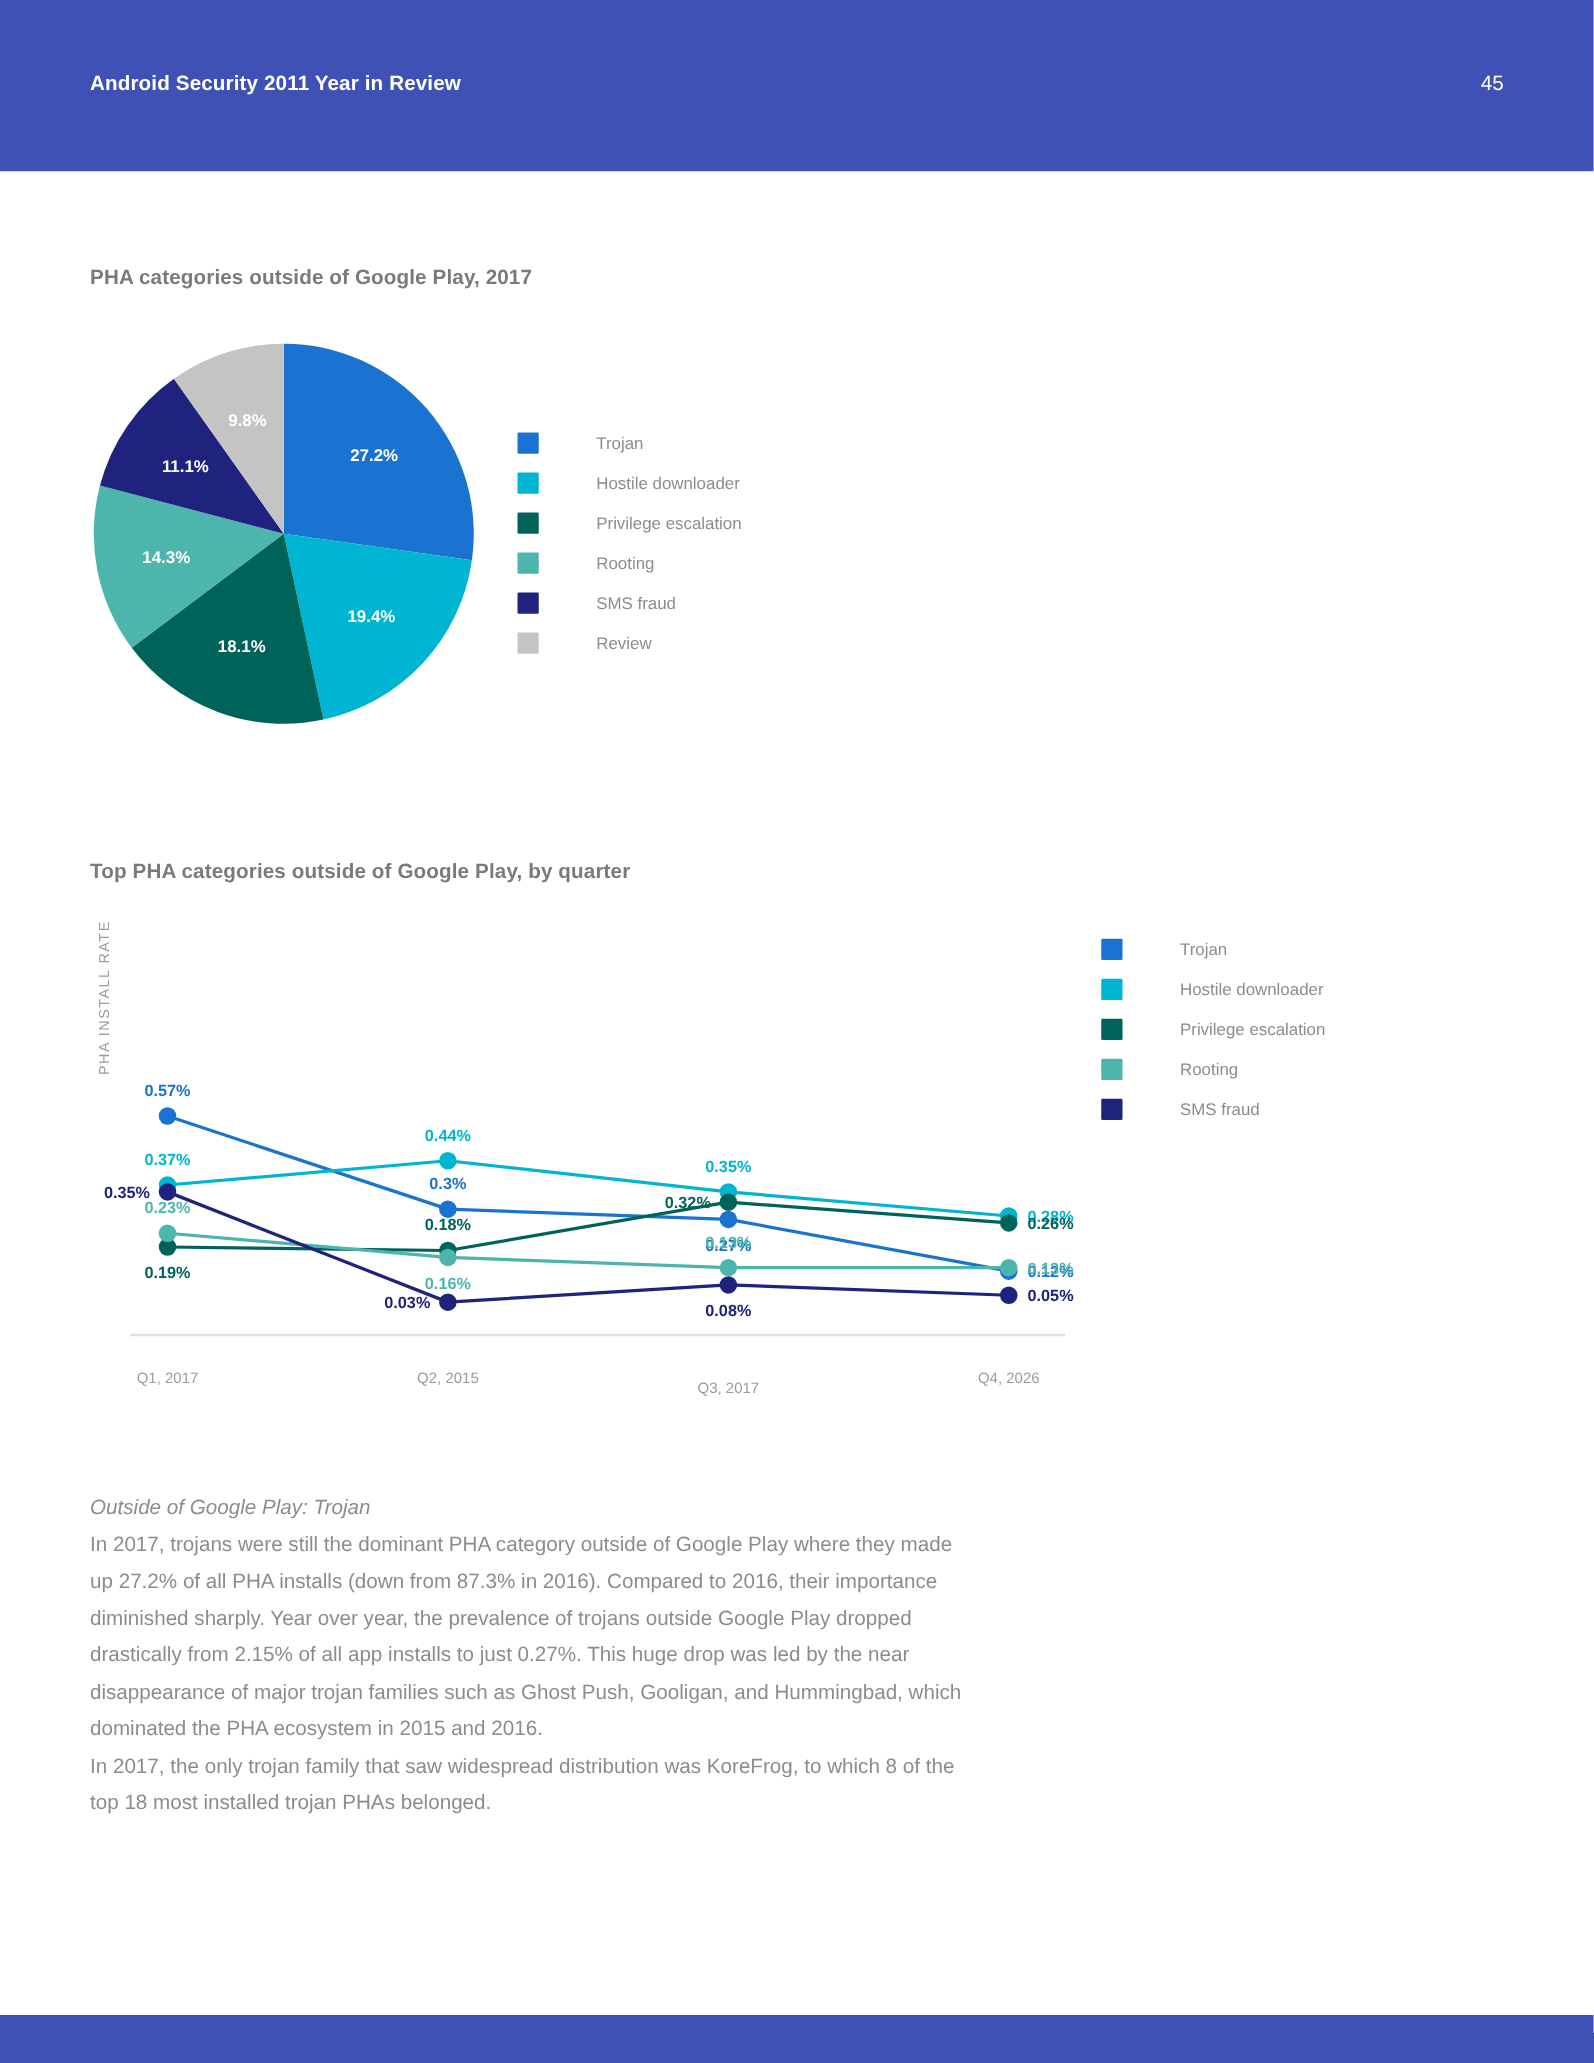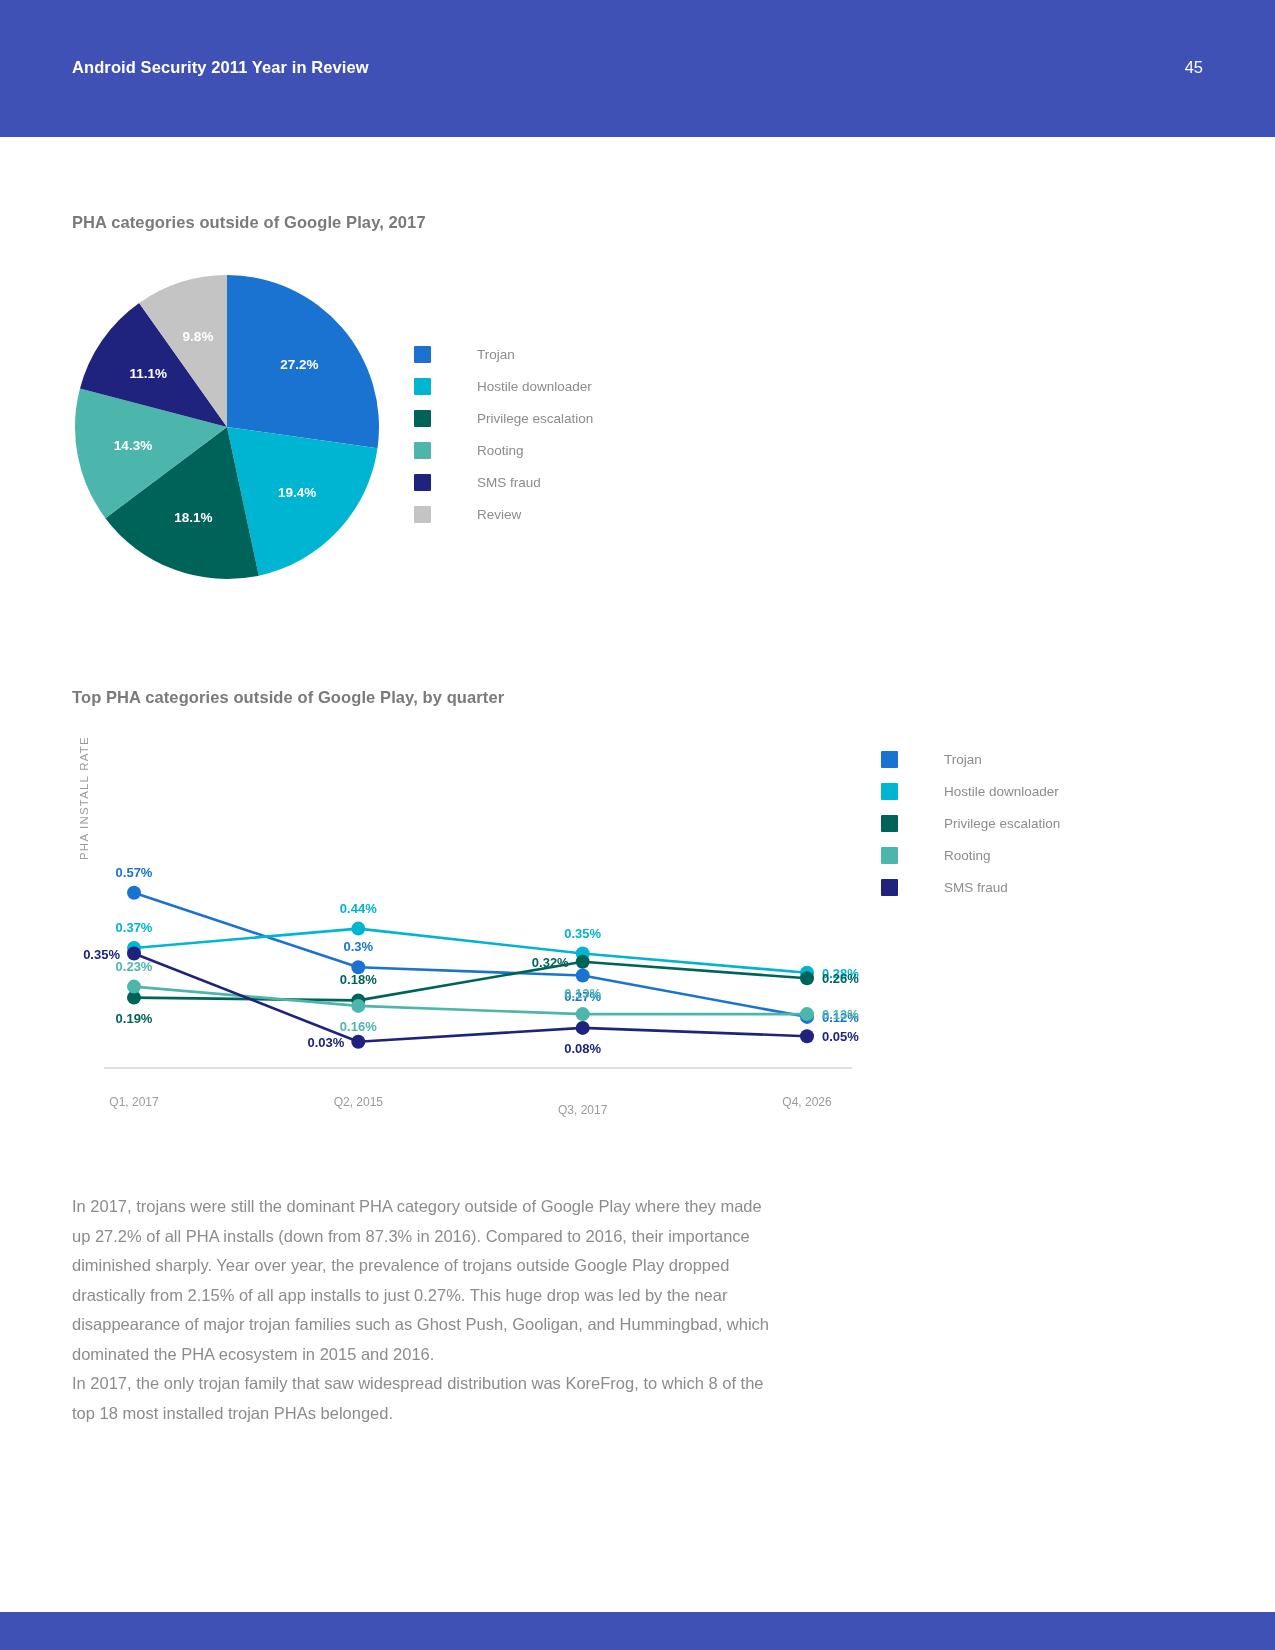--- a/index.html
+++ b/index.html
@@ -294,17 +294,18 @@
     <span class="legend-swatch" style="background:#4db6ac"></span>
     <span class="legend-text">Rooting</span>
   </div>
   <div class="legend-row">
     <span class="legend-swatch" style="background:#1f237e"></span>
     <span class="legend-text">SMS fraud</span>
   </div>
 </div>
 
 <div class="body-copy">
+  <span class="lead">Outside of Google Play: Trojan</span>
   <p>In 2017, trojans were still the dominant PHA category outside of Google Play where they made up 27.2% of all PHA installs (down from 87.3% in 2016). Compared to 2016, their importance diminished sharply. Year over year, the prevalence of trojans outside Google Play dropped drastically from 2.15% of all app installs to just 0.27%. This huge drop was led by the near disappearance of major trojan families such as Ghost Push, Gooligan, and Hummingbad, which dominated the PHA ecosystem in 2015 and 2016.</p>
   <p>In 2017, the only trojan family that saw widespread distribution was KoreFrog, to which 8 of the top 18 most installed trojan PHAs belonged.</p>
 </div>
 
 <div class="footer-band"></div>
 
 </body></html>

